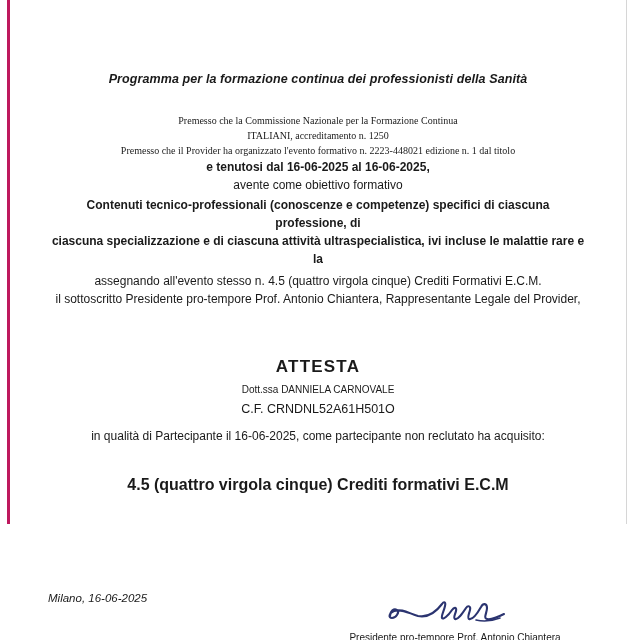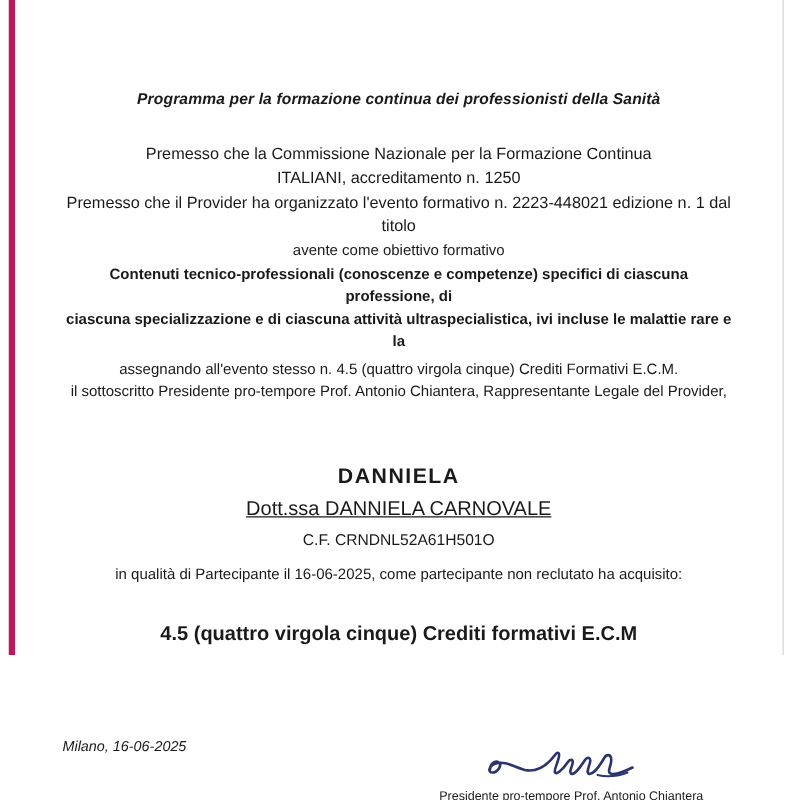--- a/index.html
+++ b/index.html
@@ -26,21 +26,21 @@
     border-radius: 0 0 2px 2px;
   }
 
   .page {
     position: absolute;
     top: 0;
     left: 7px;
     width: 620px;
     height: 524px;
     background: #ffffff;
-    border-left: 5px solid #be185d;
+    border-left: 3px solid #be185d;
     border-right: 1px solid #d6d6d6;
     box-sizing: border-box;
   }
 
   .content {
     padding: 0 38px;
     text-align: center;
   }
 
   .line {
@@ -50,22 +50,23 @@
   .hdr-italic {
     font-style: italic;
     font-weight: bold;
     font-size: 12.5px;
     margin-top: 70px;
     letter-spacing: 0.1px;
   }
 
   .block-premesso {
     margin-top: 24px;
-    font-size: 13px;
+    font-size: 10px;
     line-height: 1.62;
+    font-family: Liberation Serif, serif;
   }
 
   .title-bold {
     margin-top: 16px;
     font-size: 12.5px;
     font-weight: bold;
     line-height: 1.55;
     padding: 0 8px;
   }
 
@@ -100,22 +101,21 @@
     letter-spacing: 1.2px;
   }
 
   .che-la {
     margin-top: 28px;
     font-size: 11.5px;
   }
 
   .recipient {
     margin-top: 3px;
-    font-size: 16px;
-    text-decoration: underline;
+    font-size: 10px;
   }
 
   .fiscal {
     margin-top: 3px;
     font-size: 12.5px;
   }
 
   .quality-line {
     margin-top: 8px;
     font-size: 12px;
@@ -172,34 +172,35 @@
 
     <div class="line hdr-italic">Programma per la formazione continua dei professionisti della Sanità</div>
 
     <div class="block-premesso">
       <div class="line">Premesso che la Commissione Nazionale per la Formazione Continua</div>
       <div class="line">ITALIANI, accreditamento n. 1250</div>
       <div class="line">Premesso che il Provider ha organizzato l'evento formativo n. 2223-448021 edizione n. 1 dal titolo</div>
     </div>
 
 
+    <div class="line subline">e tenutosi dal 16-06-2025 al 16-06-2025,</div>
 
     <div class="line objective-label">avente come obiettivo formativo</div>
 
     <div class="objective-body">
       <div class="line">Contenuti tecnico-professionali (conoscenze e competenze) specifici di ciascuna professione, di</div>
       <div class="line">ciascuna specializzazione e di ciascuna attività ultraspecialistica, ivi incluse le malattie rare e la</div>
     </div>
 
     <div class="assign-block">
       <div class="line">assegnando all'evento stesso n. 4.5 (quattro virgola cinque) Crediti Formativi E.C.M.</div>
       <div class="line">il sottoscritto Presidente pro-tempore Prof. Antonio Chiantera, Rappresentante Legale del Provider,</div>
     </div>
 
-    <div class="line attesta">DANNIELA</div>
+    <div class="line attesta">ATTESTA</div>
 
     <div class="line recipient">Dott.ssa DANNIELA CARNOVALE</div>
     <div class="line fiscal">C.F. CRNDNL52A61H501O</div>
     <div class="line quality-line">in qualità di Partecipante il 16-06-2025, come partecipante non reclutato ha acquisito:</div>
 
     <div class="line credits-big">4.5 (quattro virgola cinque) Crediti formativi E.C.M</div>
 
   </div>
 
   <div class="footer">

